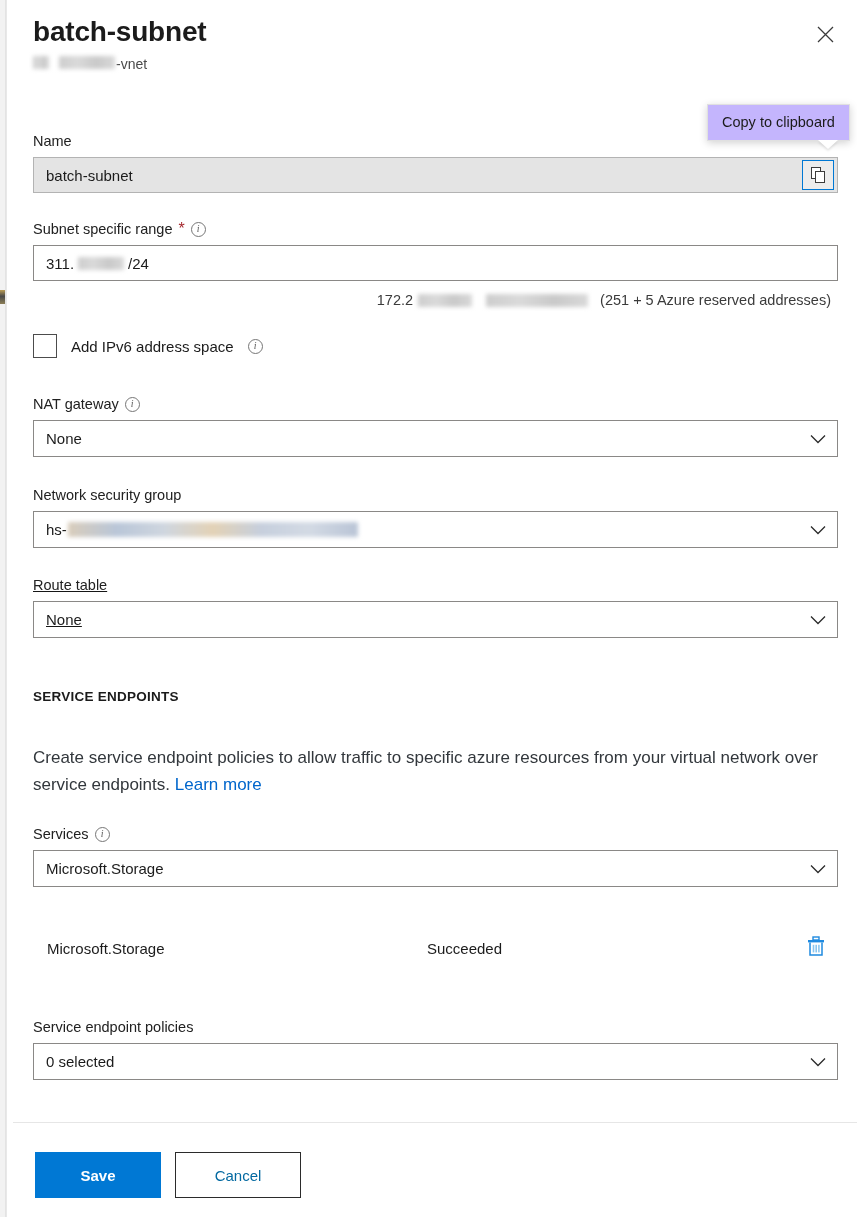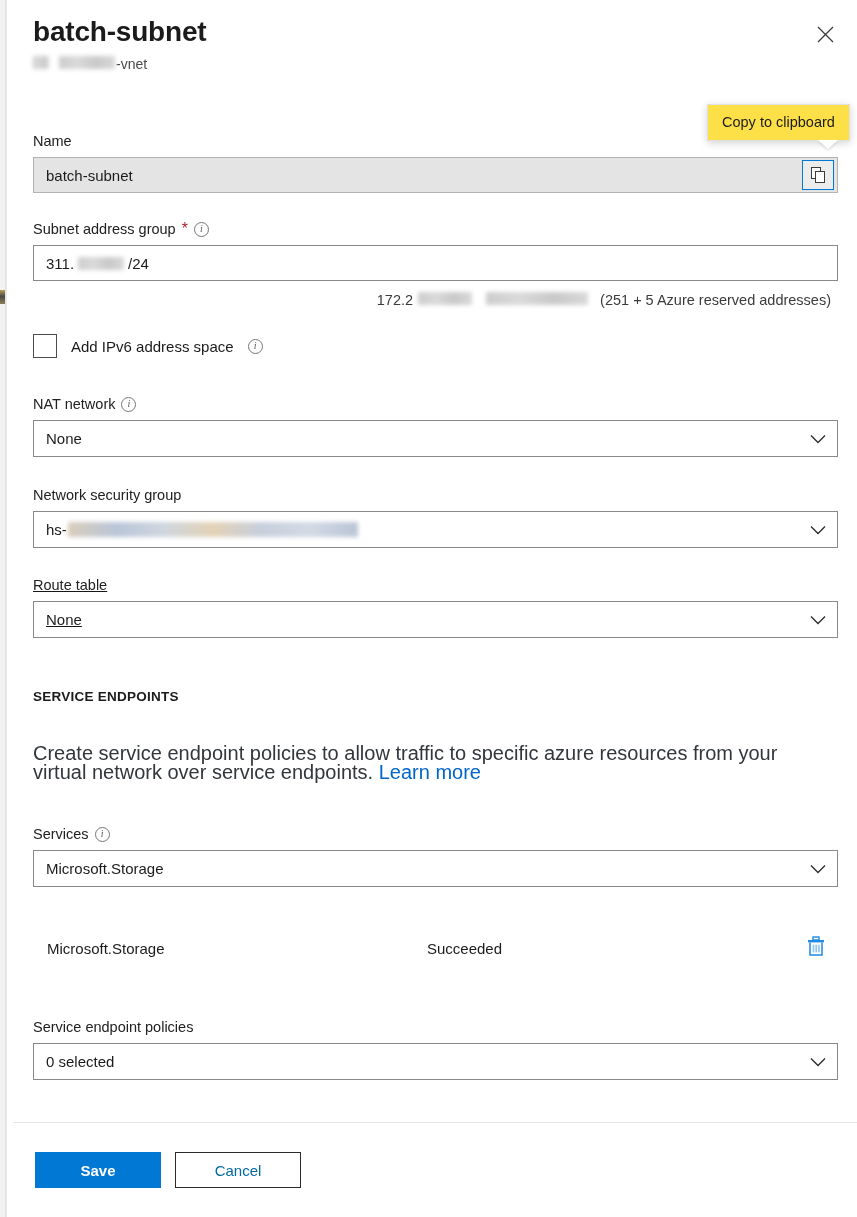--- a/index.html
+++ b/index.html
@@ -109,21 +109,21 @@
     width: 32px; height: 30px;
     border: 1px solid #0078d4;
     background: #ececec;
     display: flex; align-items: center; justify-content: center;
     cursor: pointer;
   }
 
   .tooltip {
     position: absolute;
     left: 700px; top: 104px;
-    background: #fde047;
+    background: #c4b5fd;
     border: 1px solid #e0e0e0;
     box-shadow: 0 2px 8px rgba(0,0,0,.18);
     padding: 9px 14px 10px 14px;
     font-size: 14.5px; color: #1b1b1b;
     white-space: nowrap;
     z-index: 40;
   }
   .tooltip-arrow {
     position: absolute; left: 110px; bottom: -9px;
     width: 0; height: 0;
@@ -146,21 +146,21 @@
   }
   .chev {
     position: absolute; right: 11px; top: 50%;
     transform: translateY(-50%);
     color: #2b2b2b;
   }
 
   .helper {
     position: absolute; right: 26px;
     font-size: 14.5px; color: #3b3b3b;
-    display: flex; gap: 4px;
+    display: flex; align-items: center; gap: 4px;
     white-space: nowrap;
   }
 
   
   .chk-row {
     position: absolute; left: 26px;
     display: flex; align-items: center; gap: 14px;
   }
   .chk-box {
     width: 24px; height: 24px;
@@ -170,21 +170,21 @@
   .chk-lbl { font-size: 15px; color: #1b1b1b; }
 
   
   .sect-title {
     position: absolute; left: 26px;
     font-size: 13.5px; font-weight: 700;
     letter-spacing: .25px; color: #1b1b1b;
   }
   .sect-desc {
     position: absolute; left: 26px; width: 800px;
-    font-size: 20px; color: #32373c; line-height: 19px;
+    font-size: 17px; color: #32373c; line-height: 27px;
   }
   .link { color: #0066cc; cursor: pointer; }
 
   
   .tbl { position: absolute; left: 26px; width: 805px; }
   .tbl-head {
     display: flex; font-size: 15px; font-weight: 600; color: #1b1b1b;
     padding: 0 0 14px 14px;
     border-bottom: 1px solid #ececec;
   }
@@ -201,21 +201,21 @@
     cursor: pointer;
   }
 
   
   .footer-sep {
     position: absolute; left: 6px; top: 1122px;
     width: 851px; height: 1px; background: #e6e6e6;
   }
   .footer { position: absolute; left: 28px; top: 1152px; display: flex; gap: 14px; }
   .btn {
-    height: 36px; min-width: 126px;
+    height: 46px; min-width: 126px;
     font-size: 15px; font-weight: 600;
     display: flex; align-items: center; justify-content: center;
     cursor: pointer; border: 1px solid transparent;
   }
   .btn-primary { background: #0078d4; color: #ffffff; }
   .btn-default { background: #ffffff; color: #0369a1; border: 1px solid #2b2b2b; font-weight: 400; }
 </style>
 </head>
 <body>
 
@@ -255,21 +255,21 @@
     </div>
   </div>
 
   <div class="tooltip">
     <span>Copy to clipboard</span>
     <span class="tooltip-arrow"></span>
   </div>
 
   <div class="field" style="top:219px;">
     <div class="lbl">
-      <span>Subnet address group</span>
+      <span>Subnet specific range</span>
       <span class="req">*</span>
       <span class="info-ico">i</span>
     </div>
     <div class="inp">
       <span class="inp-val">311.</span>
       <span class="blur-chip" style="width:46px;margin:0 4px;"></span>
       <span class="inp-val">/24</span>
     </div>
   </div>
 
@@ -281,21 +281,21 @@
   </div>
 
   <div class="chk-row" style="top:334px;">
     <span class="chk-box"></span>
     <span class="chk-lbl">Add IPv6 address space</span>
     <span class="info-ico">i</span>
   </div>
 
   <div class="field" style="top:394px;">
     <div class="lbl">
-      <span>NAT network</span>
+      <span>NAT gateway</span>
       <span class="info-ico">i</span>
     </div>
     <div class="combo">
       <span>None</span>
       <span class="chev">
         <svg width="16" height="10" viewBox="0 0 16 10">
             <path d="M1,1 L8,8 L15,1" stroke="#2b2b2b" stroke-width="1.3" fill="none"></path>
           </svg>
       </span>
     </div>

